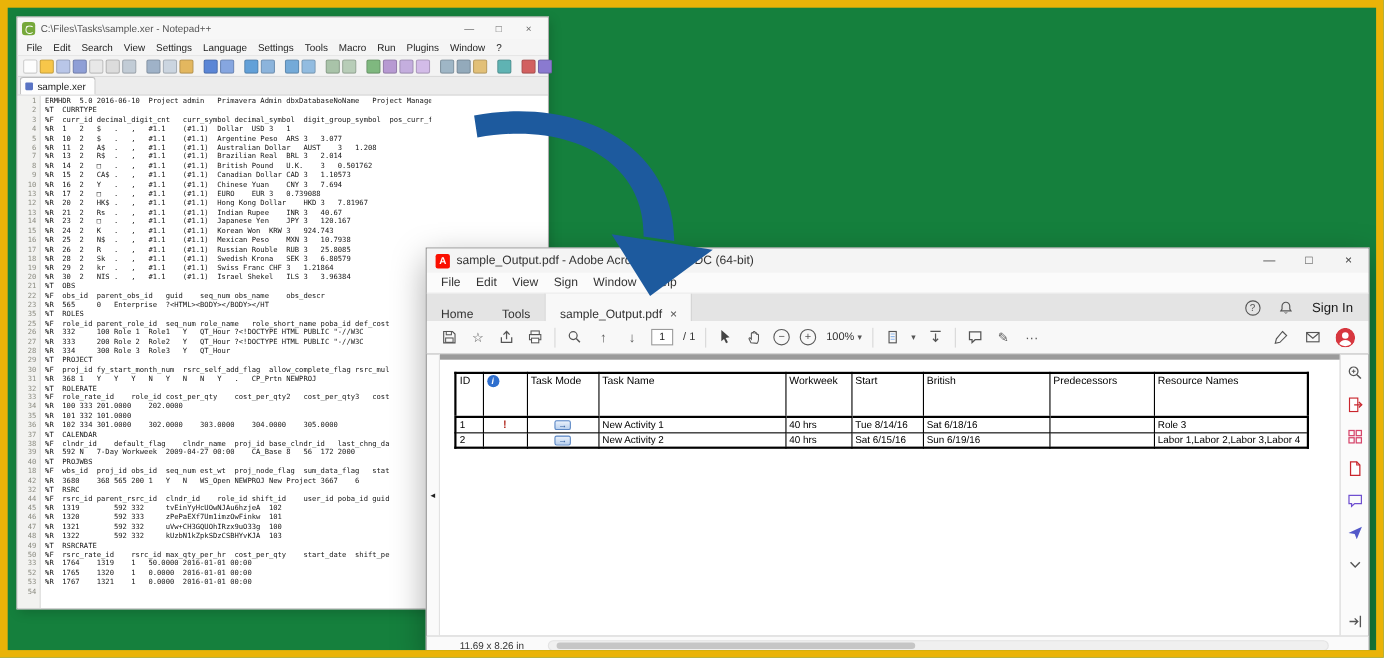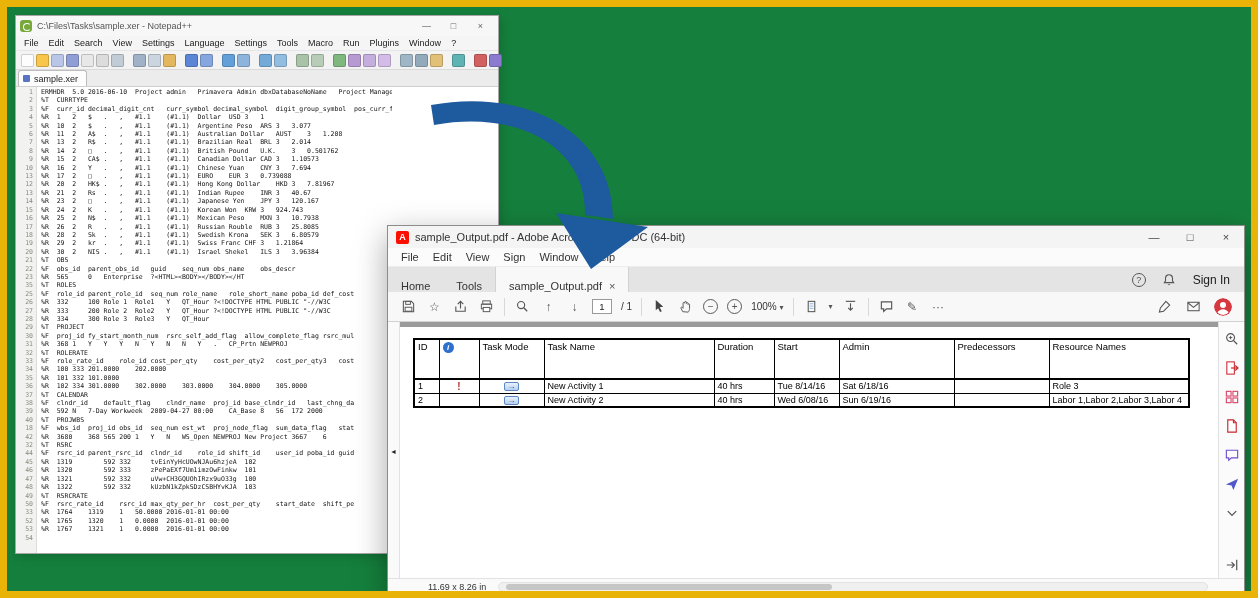--- a/index.html
+++ b/index.html
@@ -80,21 +80,21 @@
                 font-weight:normal;font-size:9.5px;padding:1px 3px;color:#000;overflow:hidden;white-space:nowrap}
   .pdf-table td{border:1px solid #000;height:14px;font-size:9px;padding:0 3px;color:#000;overflow:hidden;white-space:nowrap;vertical-align:middle}
   .c-center{text-align:center}
   .info-ic{width:11px;height:11px;border-radius:50%;background:#2f6fce;color:#fff;font-size:8px;font-weight:bold;font-style:italic;
            display:inline-flex;align-items:center;justify-content:center}
   .warn-ic{color:#b5342a;font-weight:bold;font-size:10px}
   .tm-ic{display:inline-block;width:15px;height:9px;background:linear-gradient(#eaf1fb,#b9d0ee);border:1px solid #5b87c5;
          border-radius:2px;color:#2e5d9e;font-size:8px;line-height:7px;text-align:center}
 
   .acr-bottom{height:16px;background:#fafafa;border-top:1px solid #e2e2e2;position:relative;display:flex;align-items:center}
-  .size-label{font-size:9px;color:#333;margin-left:40px;white-space:nowrap}
+  .size-label{font-size:9px;color:#333;margin-left:30px;white-space:nowrap}
   .hscroll{position:absolute;left:110px;right:36px;top:3px;height:10px;background:#f0f0f0;border:1px solid #e3e3e3;border-radius:5px}
   .hthumb{position:absolute;left:1%;width:46%;top:1px;bottom:1px;background:#c6c6c6;border-radius:4px}
 
   .flow-arrow{position:absolute;left:0;top:0;width:1258px;height:598px;z-index:5;pointer-events:none}
 </style>
 </head>
 <body>
 
 <div class="stage">
 
@@ -371,23 +371,23 @@
               <col style="width: 115px;">
               <col style="width: 95px;">
               <col style="width: 140px;">
             </colgroup>
           <thead>
               <tr id="pdf-head-row">
                 <th><span>ID</span></th>
                 <th class="c-center"><span class="info-ic">i</span></th>
                 <th><span>Task Mode</span></th>
                 <th><span>Task Name</span></th>
-                <th><span>Duration</span></th>
+                <th><span>Workweek</span></th>
                 <th><span>Start</span></th>
-                <th><span>Admin</span></th>
+                <th><span>British</span></th>
                 <th><span>Predecessors</span></th>
                 <th><span>Resource Names</span></th>
               </tr>
             </thead>
           <tbody id="pdf-body">
               <tr class="pdf-row">
                 <td>1</td>
                 <td class="c-center"><span class="warn-ic">!</span></td>
                 <td class="c-center"><span class="tm-ic">→</span></td>
                 <td>New Activity 1</td>
@@ -396,21 +396,21 @@
                 <td>Sat 6/18/16</td>
                 <td></td>
                 <td>Role 3</td>
               </tr>
               <tr class="pdf-row">
                 <td>2</td>
                 <td class="c-center"></td>
                 <td class="c-center"><span class="tm-ic">→</span></td>
                 <td>New Activity 2</td>
                 <td>40 hrs</td>
-                <td>Wed 6/08/16</td>
+                <td>Sat 6/15/16</td>
                 <td>Sun 6/19/16</td>
                 <td></td>
                 <td>Labor 1,Labor 2,Labor 3,Labor 4</td>
               </tr>
             </tbody>
         </table>
       </div>
 
       <div class="rail" id="acr-rail">
         <span class="rail-item">

